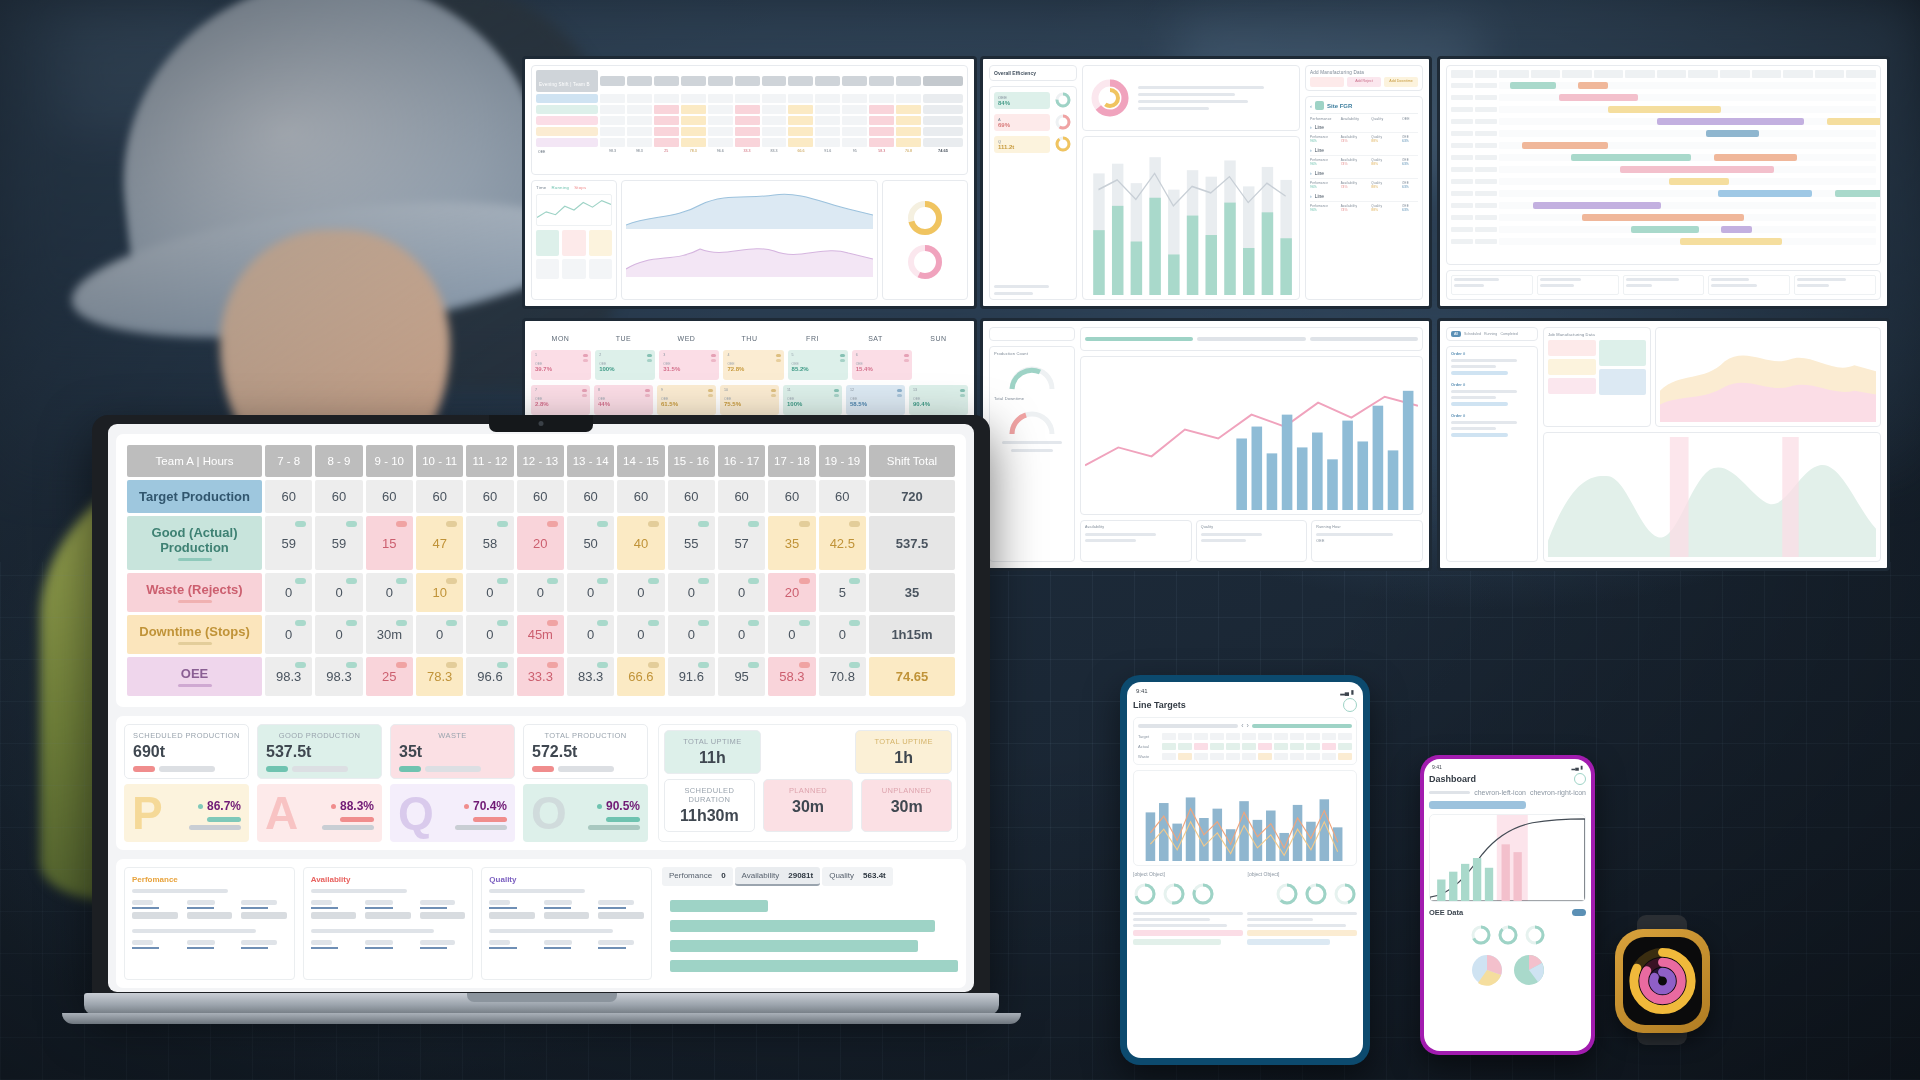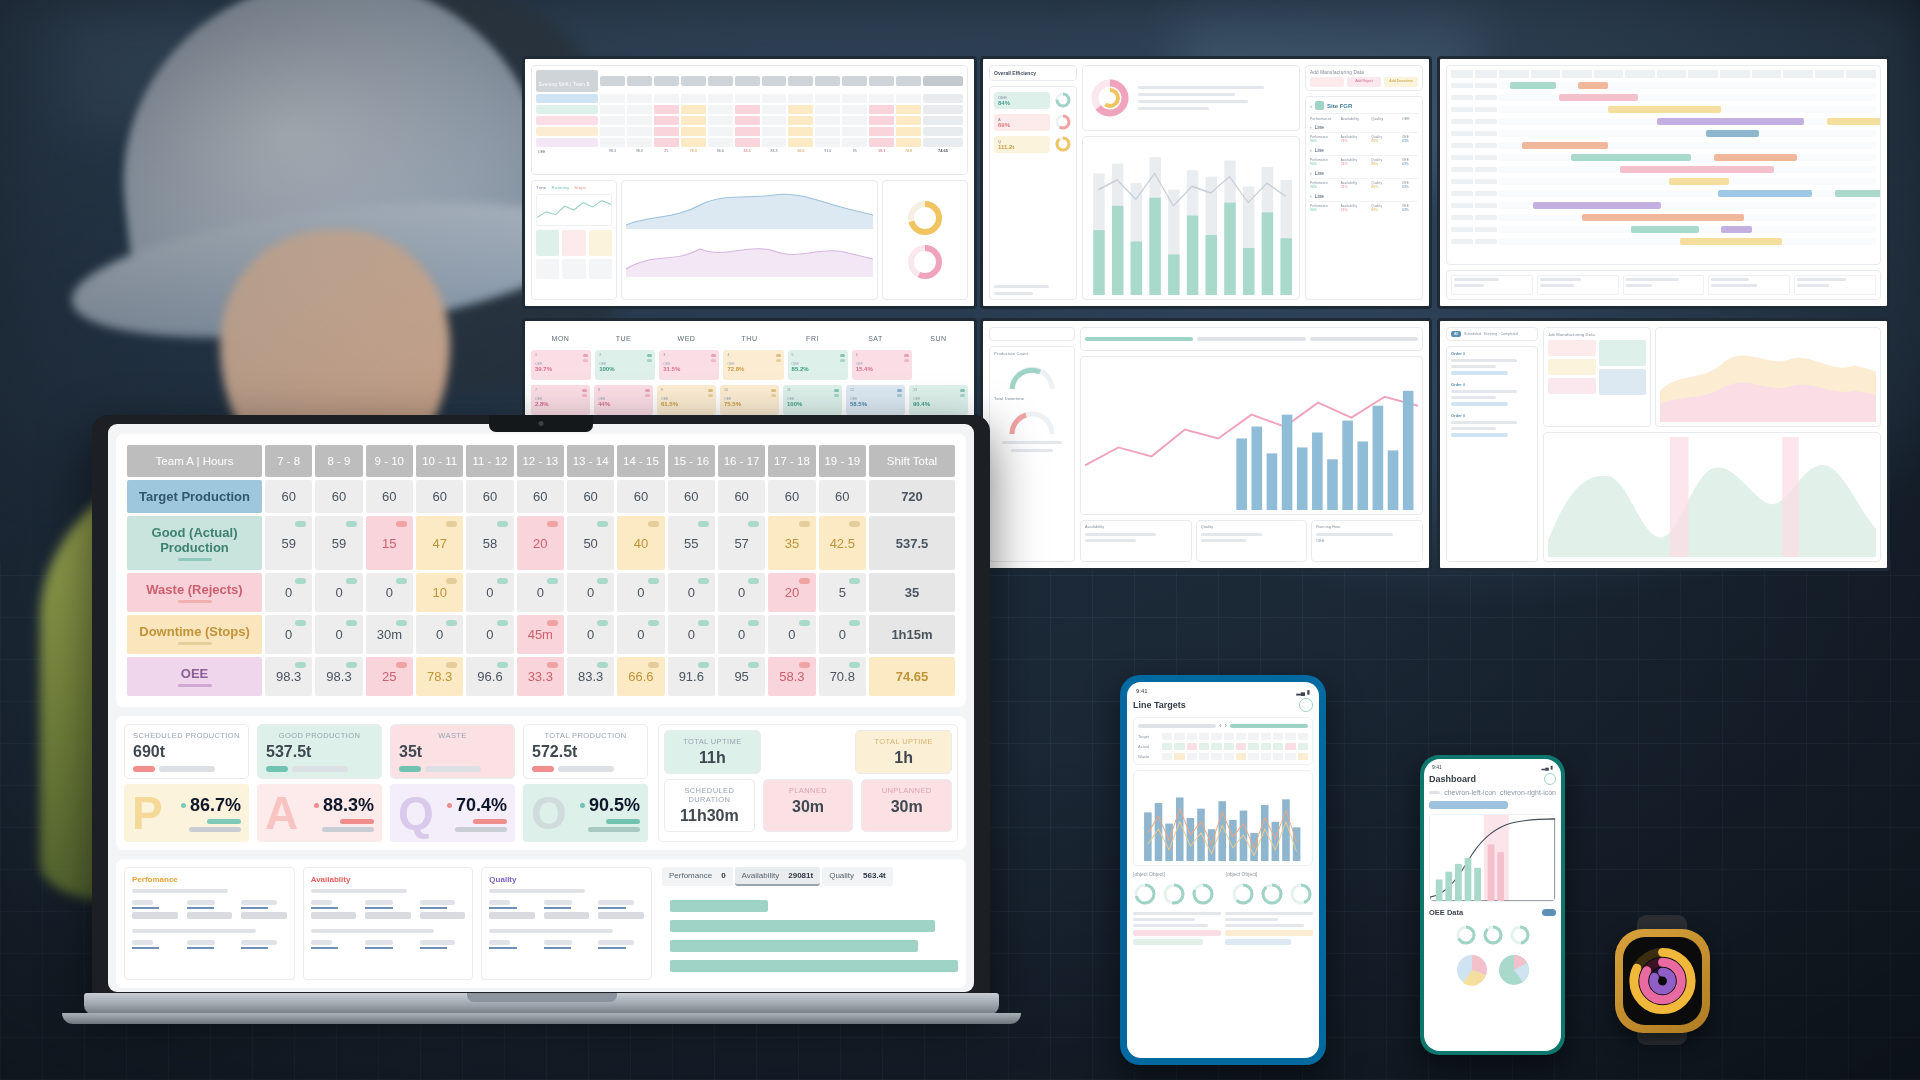--- a/index.html
+++ b/index.html
@@ -141,50 +141,50 @@
   .kpiwrap{ display:flex; gap:8px; }
   .kpibox{ border:1px solid #e9ecef; border-radius:5px; padding:6px 8px; flex:1; }
   .kpicap{ font-size:7.5px; letter-spacing:.4px; color:#9aa4ae; text-align:center; text-transform:uppercase;}
   .kpival{ font-size:16px; font-weight:bold; color:#3f4750; margin-top:3px;}
   .kpibars{ display:flex; gap:4px; align-items:center; margin-top:5px;}
   .kb1{ width:22px;height:6px;border-radius:3px;}
   .kb2{ width:56px;height:6px;border-radius:3px;background:#dcdfe3;}
   .paqo{ display:flex; align-items:center; justify-content:space-between; padding:2px 8px; border-radius:4px; height:58px;}
   .paqoL{ font-size:46px; font-weight:bold; line-height:1; opacity:.55;}
   .paqoR{ text-align:right;}
-  .pct{ font-size:18px; font-weight:bold; color:#0f172a;}
+  .pct{ font-size:12px; font-weight:bold; color:#701a75;}
   .pdot{ display:inline-block;width:5px;height:5px;border-radius:50%;margin-right:4px;vertical-align:middle;}
   .pbars{ margin-top:4px;}
   .pb{ height:5px;border-radius:3px;margin:3px 0 0 auto;}
 
   
   .big6{ display:flex; gap:8px; }
   .b6hdr{ background:#f1f3f5; border-radius:4px; padding:5px 8px; display:flex; justify-content:space-between; align-items:center;}
   .b6title{ font-size:9px; color:#566170;}
   .lossbox{ border:1px solid #ebeef0; border-radius:4px; padding:7px; flex:1;}
   .losstitle{ font-size:8px; font-weight:bold; margin-bottom:5px;}
   .lossrow{ display:flex; gap:9px; }
   .lossc{ flex:1; }
   .lu{ height:2px; background:#6f8fb5; width:60%; margin:2px 0 3px;}
   .tabbar{ display:flex; gap:2px;}
   .tab{ background:#f1f3f5; border-radius:3px; padding:4px 7px; font-size:8px; color:#58626e; display:flex; gap:9px;}
   .tab b{ color:#2f3842; font-weight:bold;}
   .tab.active{ background:#e9ecef; border-bottom:2px solid #9aa4ae;}
   .hbar{ height:12px; border-radius:2px; background:#9ed3c6; margin-bottom:8px;}
 
   
-  #tablet{ position:absolute; left:1120px; top:675px; width:206px; height:390px;
-    background:#0369a1; border-radius:20px; box-shadow:0 14px 34px rgba(0,0,0,.5); padding:7px;}
+  #tablet{ position:absolute; left:1120px; top:675px; width:250px; height:390px;
+    background:#0c4a6e; border-radius:20px; box-shadow:0 14px 34px rgba(0,0,0,.5); padding:7px;}
   #tablet .tsc{ width:100%; height:100%; background:#fff; border-radius:14px; overflow:hidden; padding:5px 6px;}
   .statusbar{ display:flex; justify-content:space-between; font-size:6px; color:#3c444d; padding:1px 3px 3px;}
   .tbtitle{ font-size:9px; font-weight:bold; color:#333b44;}
 
   
-  #phone{ position:absolute; left:1420px; top:755px; width:145px; height:300px;
-    background:#0f766e; border-radius:19px; box-shadow:0 12px 28px rgba(0,0,0,.5); padding:4px;}
+  #phone{ position:absolute; left:1420px; top:755px; width:175px; height:300px;
+    background:#a21caf; border-radius:19px; box-shadow:0 12px 28px rgba(0,0,0,.5); padding:4px;}
   #phone .psc{ width:100%; height:100%; background:#fff; border-radius:16px; overflow:hidden; padding:4px 5px;}
 
   
   #watch{ position:absolute; left:1615px; top:915px; width:95px; height:130px;}
   .wband{ position:absolute; left:22px; width:50px; height:54px; background:#2b2f34; border-radius:9px;}
   .wcase{ position:absolute; left:0; top:14px; width:95px; height:104px;
     background:linear-gradient(145deg,#d9a23c,#b07c22); border-radius:28px; box-shadow:0 8px 20px rgba(0,0,0,.5);}
   .wscreen{ position:absolute; left:8px; top:8px; right:8px; bottom:8px; background:#0b0b0c; border-radius:22px; overflow:hidden;}
 </style>
 </head>

